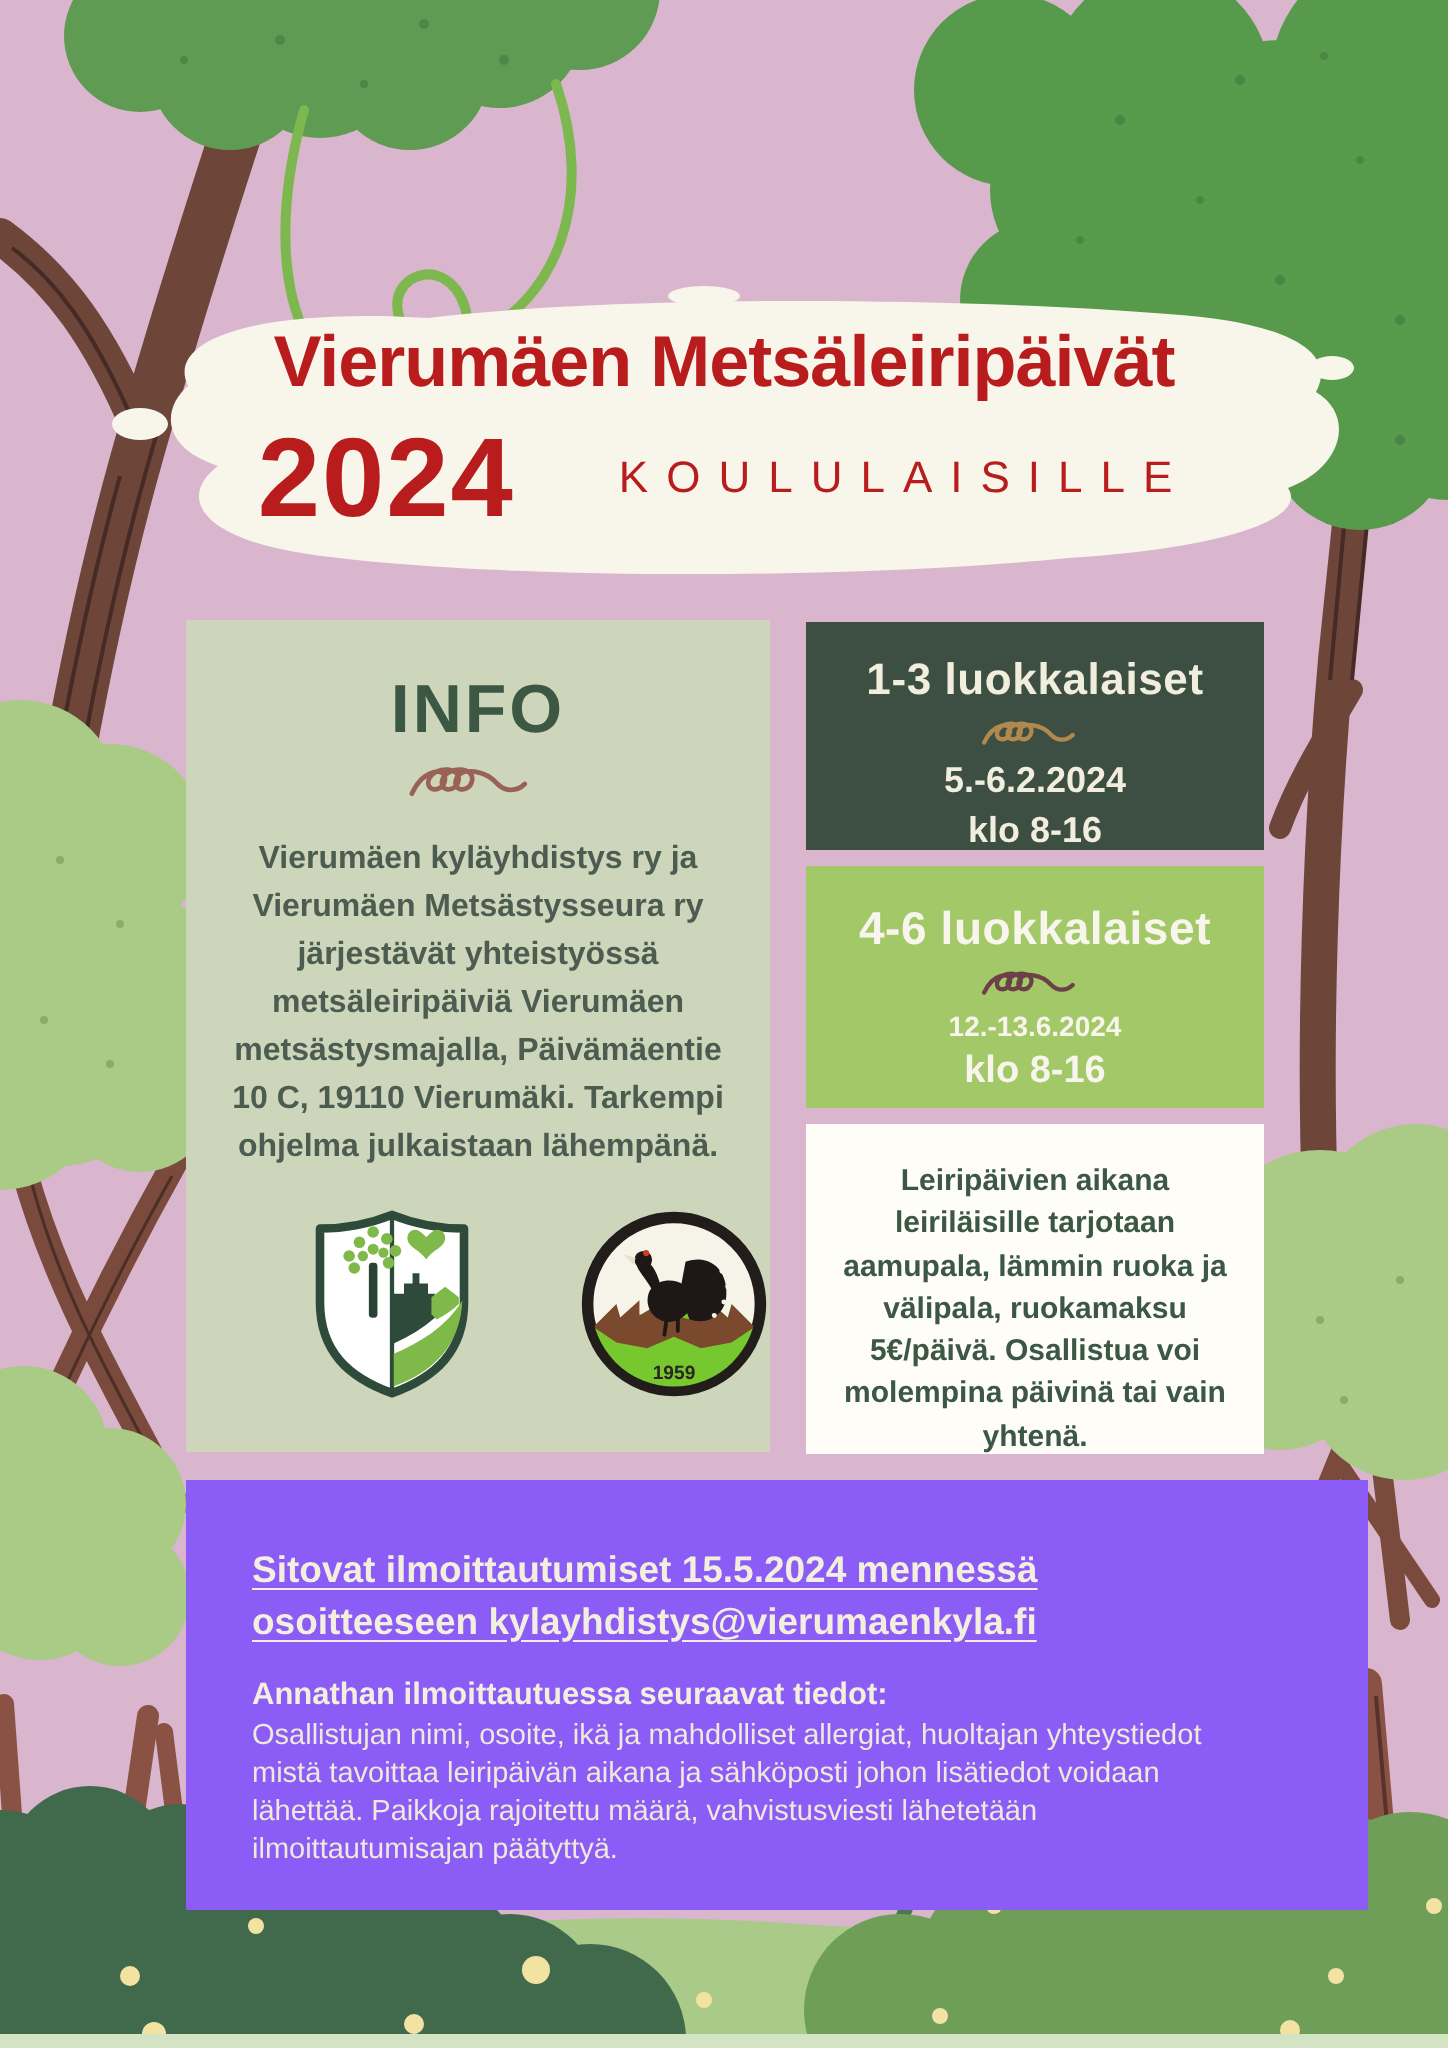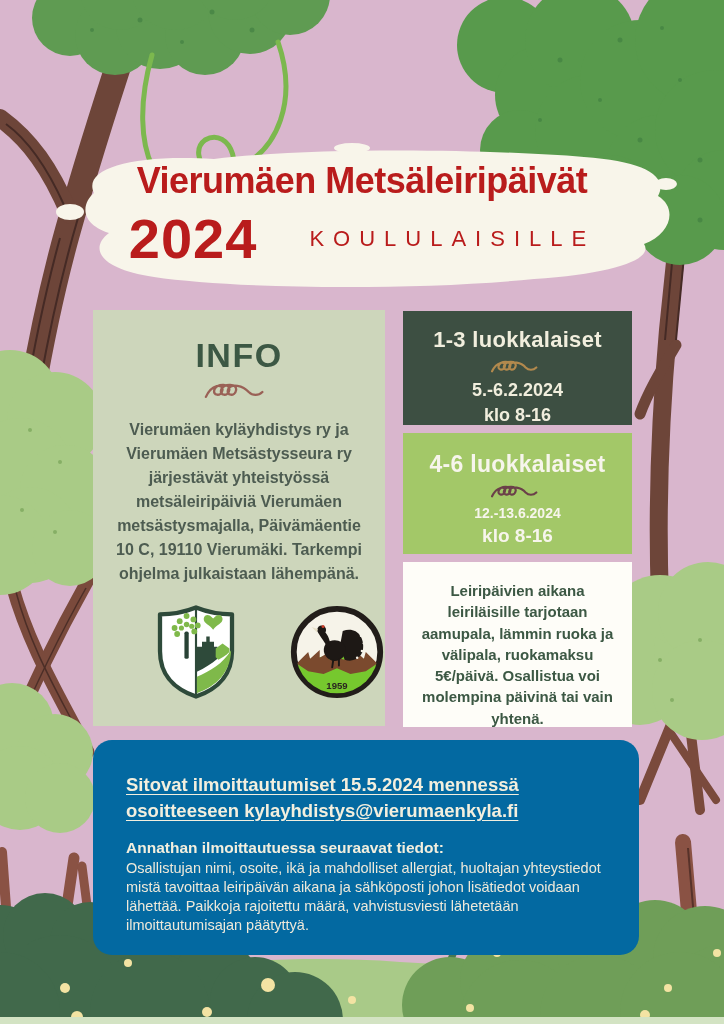--- a/index.html
+++ b/index.html
@@ -34,22 +34,22 @@
   .group-dates{font-size:18px;font-weight:bold;margin-top:3px;}
   .box-light .group-dates{font-size:14px;}
   .group-time{font-size:18px;font-weight:bold;margin-top:4px;}
   .box-light .group-time{font-size:19px;}
   .meals-box{
     position:absolute;left:403px;top:562px;width:229px;height:165px;
     background:#fefdf8;z-index:2;text-align:center;
   }
   .meals-body{margin:18px auto 0;width:204px;font-size:15px;line-height:1.42;font-weight:bold;color:#3c5844;}
   .reg-box{
-    position:absolute;left:93px;top:740px;width:546px;height:215px;
-    background:#0369a1;z-index:2;color:#f3efde;border-radius:19px;
+    position:absolute;left:93px;top:740px;width:591px;height:215px;
+    background:#8b5cf6;z-index:2;color:#f3efde;
   }
   .reg-heading{
     margin:32px 0 0 33px;width:474px;
     font-size:18.5px;font-weight:bold;line-height:1.4;
     text-decoration:underline;text-underline-offset:3px;
   }
   .reg-sub{margin:15px 0 0 33px;font-size:15.5px;font-weight:bold;}
   .reg-body{margin:2px 0 0 33px;width:502px;font-size:14.5px;line-height:1.32;color:#eee9da;}
 </style>
 </head>

